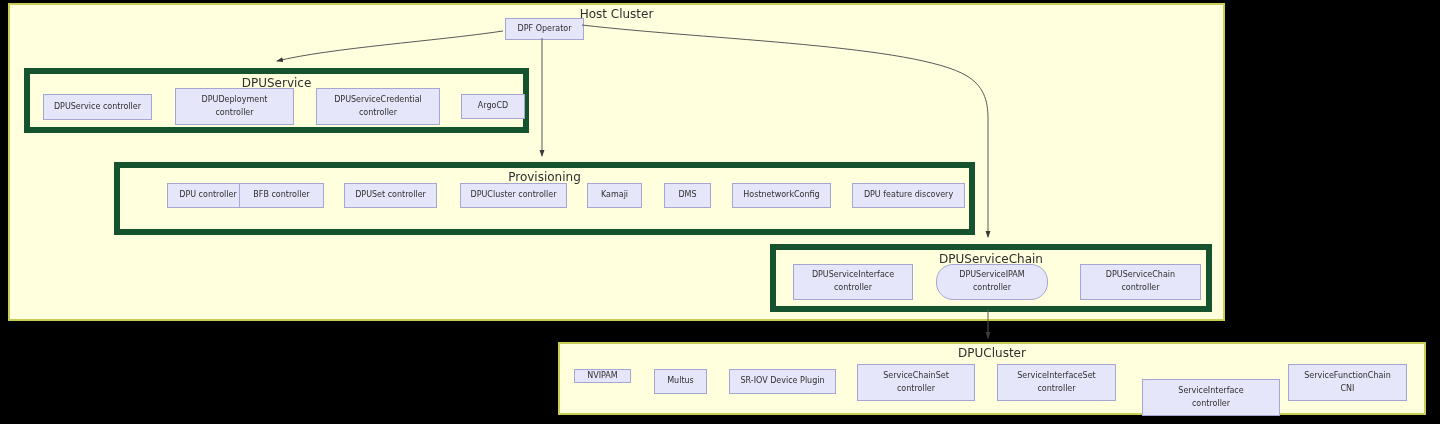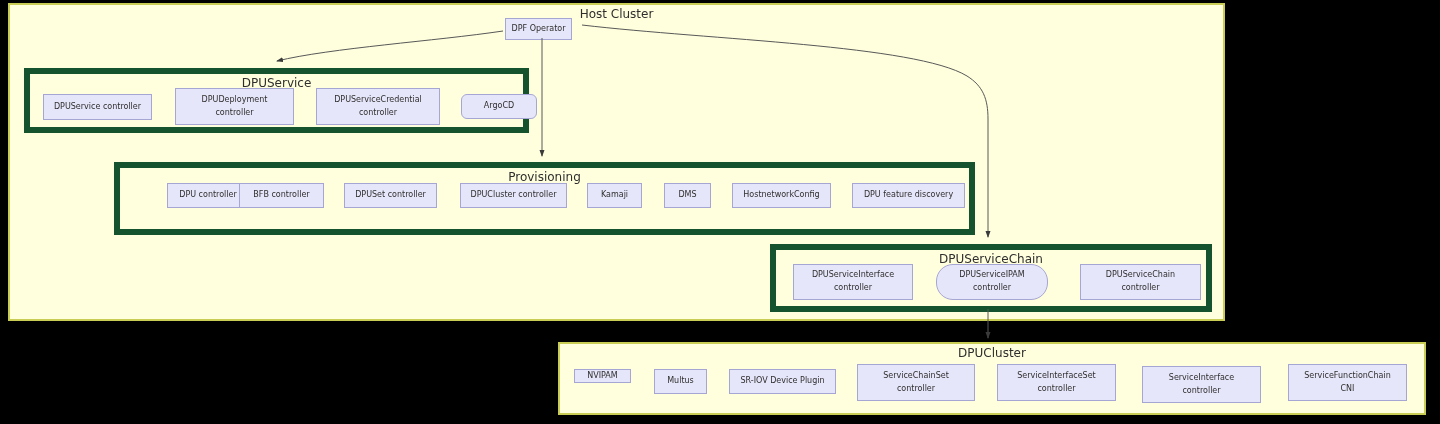--- a/index.html
+++ b/index.html
@@ -25,30 +25,30 @@
   .edges{position:absolute;left:0;top:0;width:1440px;height:424px;pointer-events:none;}
 </style>
 </head>
 <body>
 
 <div class="canvas">
 
   <div class="cluster outer" style="left:8px;top:3px;width:1217px;height:318px;">
     <div class="cluster-label">Host Cluster</div>
 
-    <div class="node" style="left:495px;top:13px;width:67px;height:22px;">DPF Operator</div>
+    <div class="node" style="left:495px;top:13px;width:79px;height:22px;">DPF Operator</div>
 
     <div class="cluster" style="left:14px;top:63px;width:505px;height:65px;">
       <div class="cluster-label">DPUService</div>
       <div class="node" style="left:13px;top:20px;width:109px;height:26px;">DPUService controller</div>
       <div class="node" style="left:145px;top:14px;width:119px;height:37px;">DPUDeployment
 controller</div>
       <div class="node" style="left:286px;top:14px;width:124px;height:37px;">DPUServiceCredential
 controller</div>
-      <div class="node" style="left:431px;top:20px;width:76px;height:25px;border-radius:6px;">ArgoCD</div>
+      <div class="node" style="left:431px;top:20px;width:64px;height:25px;">ArgoCD</div>
     </div>
 
     <div class="cluster" style="left:104px;top:157px;width:861px;height:73px;">
       <div class="cluster-label">Provisioning</div>
       <div class="node" style="left:15px;top:15px;width:82px;height:25px;margin-left:32px;">DPU controller</div>
       <div class="node" style="left:119px;top:15px;width:85px;height:25px;">BFB controller</div>
       <div class="node" style="left:224px;top:15px;width:93px;height:25px;">DPUSet controller</div>
       <div class="node" style="left:340px;top:15px;width:107px;height:25px;">DPUCluster controller</div>
       <div class="node" style="left:467px;top:15px;width:55px;height:25px;">Kamaji</div>
       <div class="node" style="left:544px;top:15px;width:47px;height:25px;">DMS</div>
@@ -69,21 +69,21 @@
 
   <div class="cluster outer" style="left:558px;top:342px;width:868px;height:73px;padding-left:40px;">
     <div class="cluster-label">DPUCluster</div>
     <div class="node" style="left:14px;top:25px;width:57px;height:14px;">NVIPAM</div>
     <div class="node" style="left:94px;top:25px;width:53px;height:25px;">Multus</div>
     <div class="node" style="left:169px;top:25px;width:107px;height:25px;">SR-IOV Device Plugin</div>
     <div class="node" style="left:297px;top:20px;width:118px;height:37px;">ServiceChainSet
 controller</div>
     <div class="node" style="left:437px;top:20px;width:119px;height:37px;">ServiceInterfaceSet
 controller</div>
-    <div class="node" style="left:582px;top:22px;width:119px;height:37px;">ServiceInterface
+    <div class="node" style="left:582px;top:35px;width:138px;height:37px;">ServiceInterface
 controller</div>
     <div class="node" style="left:728px;top:20px;width:119px;height:37px;">ServiceFunctionChain
 CNI</div>
   </div>
 
   <svg class="edges" viewBox="0 0 1440 424" xmlns="http://www.w3.org/2000/svg">
     <defs>
       <marker id="arrow" markerWidth="8" markerHeight="6" refX="6" refY="2.5" orient="auto">
         <path d="M0,0 L7,2.5 L0,5 Z" fill="#3a3a3a"></path>
       </marker>

